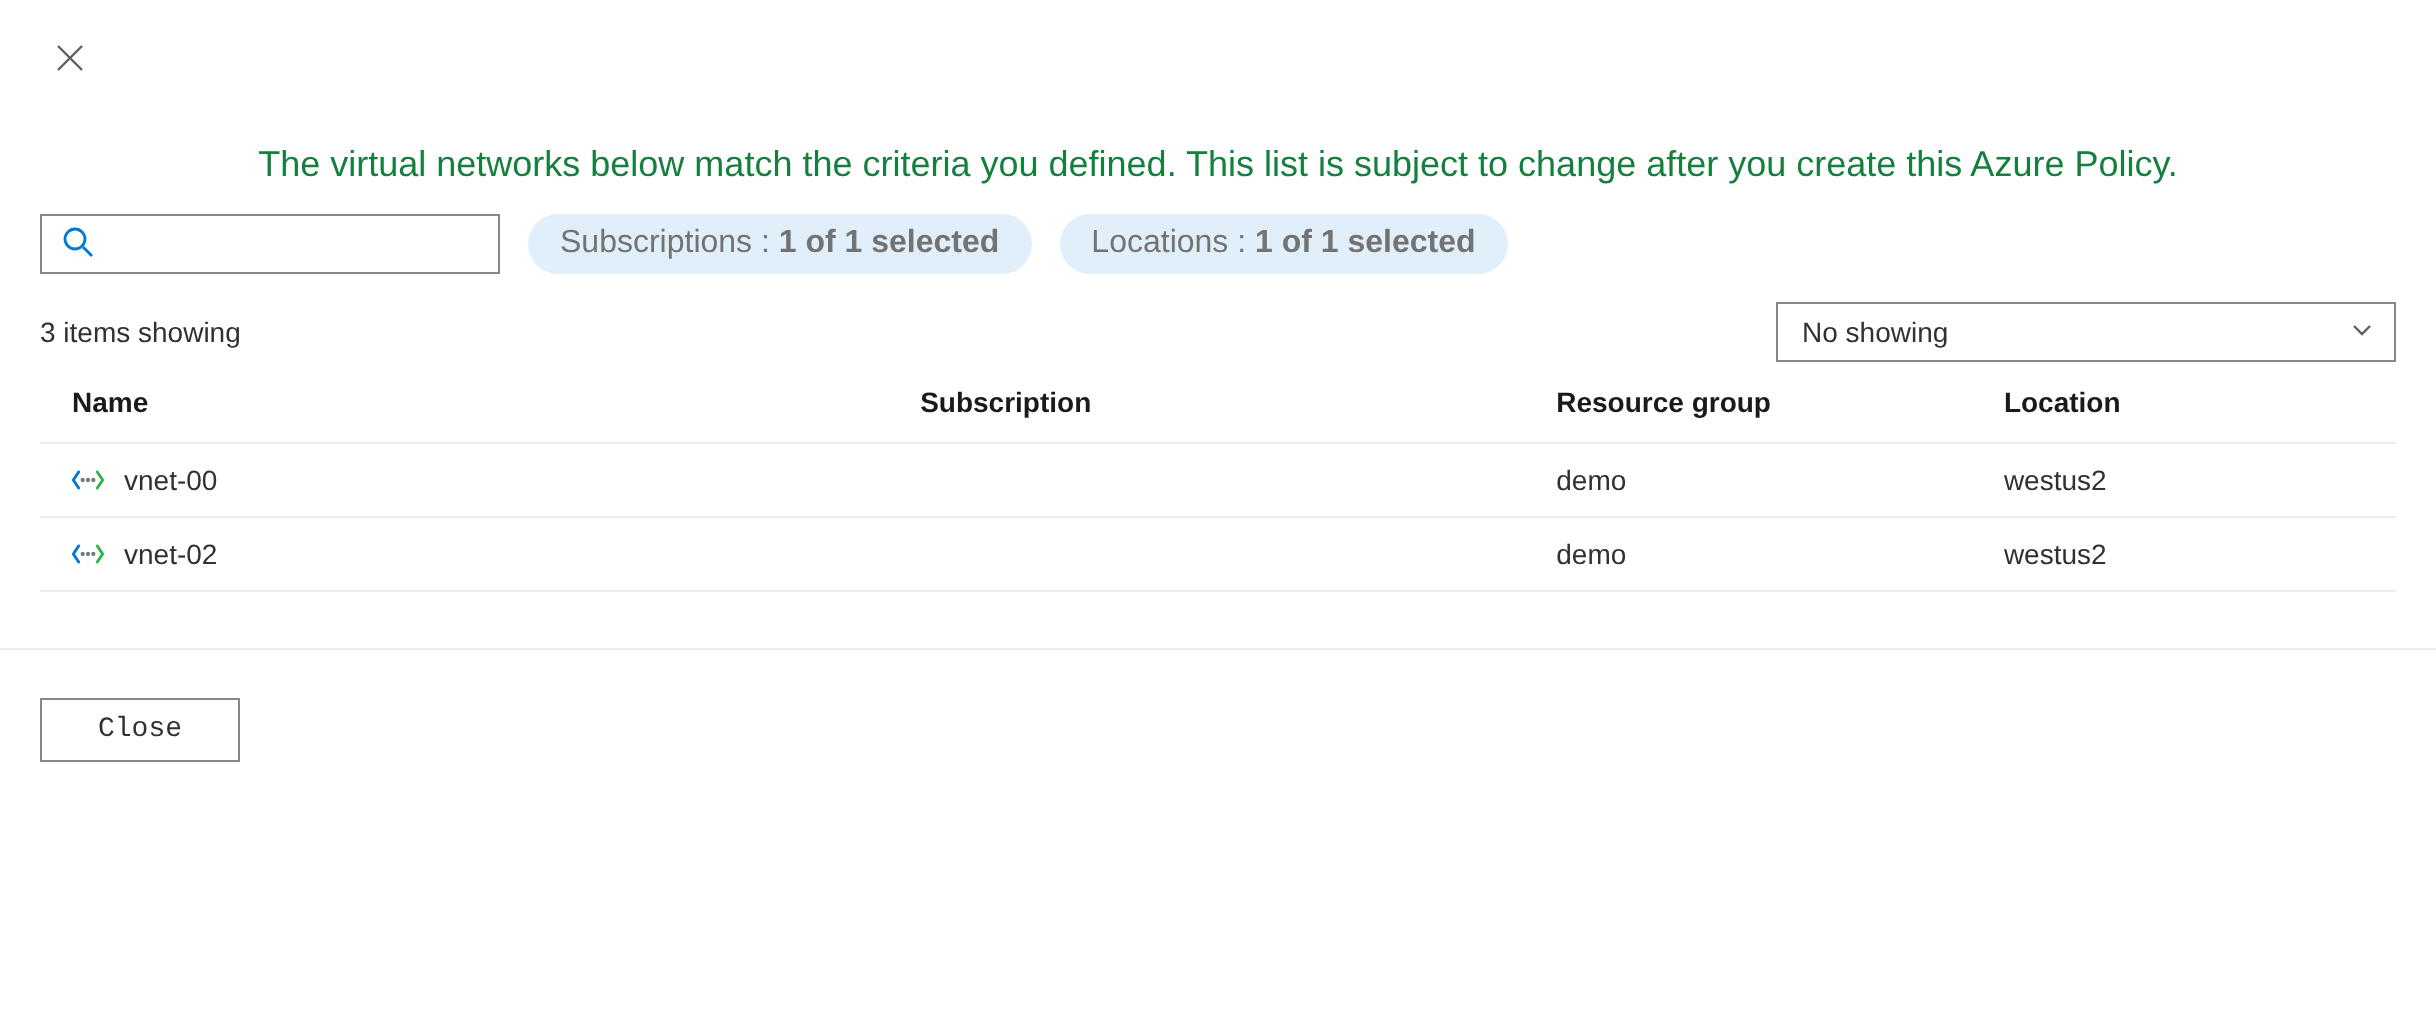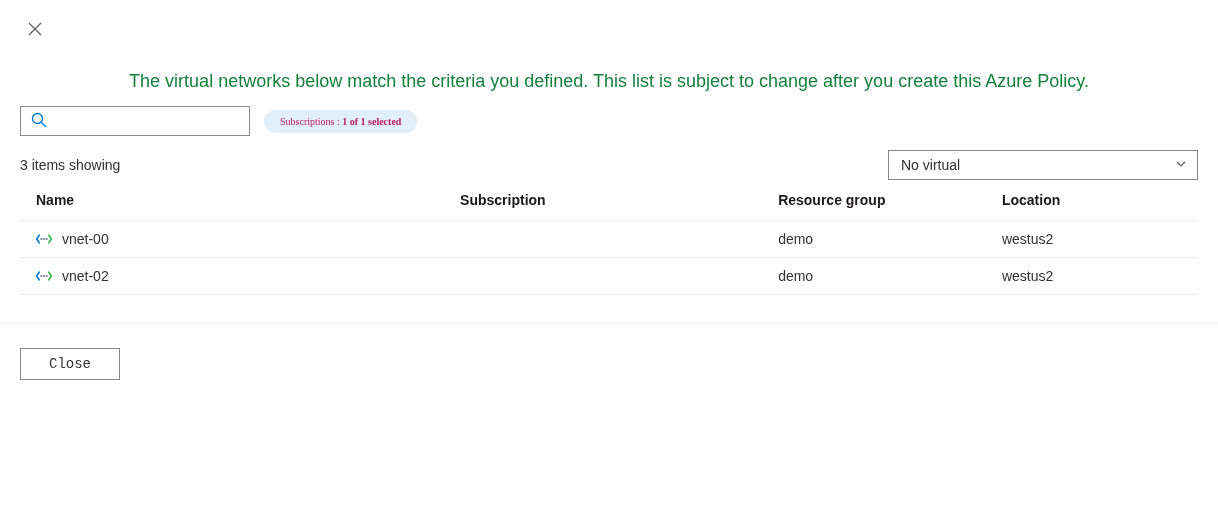--- a/index.html
+++ b/index.html
@@ -21,23 +21,23 @@
       display: flex; align-items: center; width: 230px; height: 30px;
       border: 1px solid #8a8886; padding: 0 10px; gap: 10px; background: #fff;
     }
     .search-box svg { width: 16px; height: 16px; stroke: #0078d4; stroke-width: 1.4; fill: none; flex-shrink: 0; }
     .search-box input {
       border: none; outline: none; flex: 1; font-size: 14px;
       font-family: inherit; color: #323130; padding: 0; background: transparent;
     }
     .search-box input::placeholder { color: #605e5c; }
     .pill {
-      background: #e1effa; color: #be185d;
+      background: #e1effa; color: #737373;
       padding: 6px 16px; border-radius: 18px;
-      font-size: 10px; cursor: pointer; white-space: nowrap; font-family: Liberation Serif, serif;
+      font-size: 16px; cursor: pointer; white-space: nowrap;
     }
     .pill .bold { font-weight: 600; }
     .status-row { display: flex; justify-content: space-between; align-items: center; }
     .count-text { font-size: 14px; color: #323130; }
     .group-select {
       width: 310px; height: 30px; border: 1px solid #8a8886;
       display: flex; align-items: center; justify-content: space-between;
       padding: 0 10px 0 12px; cursor: pointer; font-size: 14px; background: #fff;
     }
     .group-select svg { width: 12px; height: 12px; stroke: #605e5c; stroke-width: 1.2; fill: none; }
@@ -82,26 +82,29 @@
     <span>
       <svg viewBox="0 0 16 16">
           <circle cx="6.5" cy="6.5" r="5"></circle>
           <path d="M10.5 10.5 L15 15"></path>
         </svg>
     </span>
   </div>
   <div class="pill">
     <span>Subscriptions : </span><span class="bold">1 of 1 selected</span>
   </div>
+  <div class="pill">
+    <span>Locations : </span><span class="bold">1 of 1 selected</span>
+  </div>
 </div>
 
 <div class="status-row">
   <span class="count-text">3 items showing</span>
   <div class="group-select">
-    <span>No virtual</span>
+    <span>No showing</span>
     <span>
       <svg viewBox="0 0 12 12">
           <path d="M2 4 L6 8 L10 4"></path>
         </svg>
     </span>
   </div>
 </div>
 
 <table>
   <thead>

